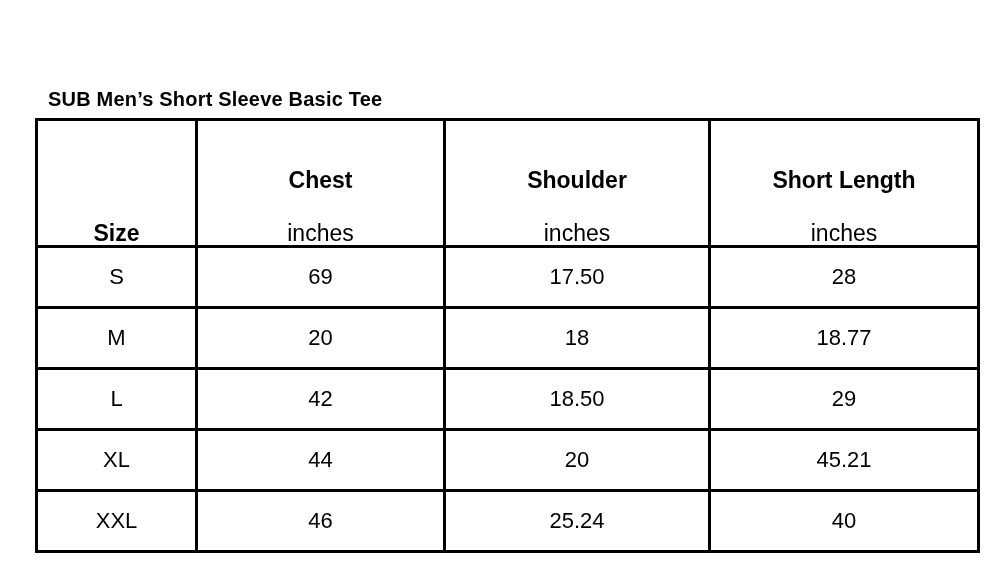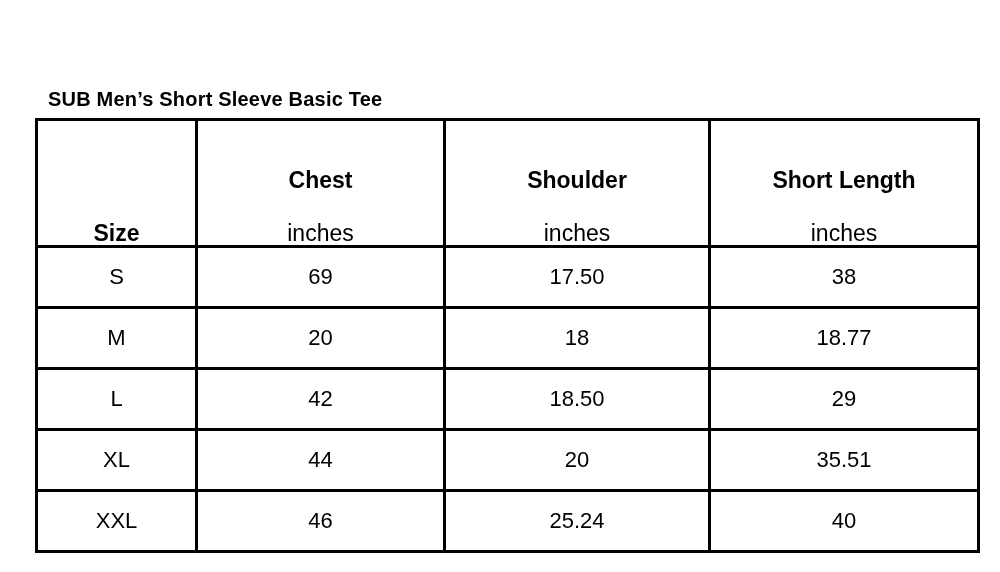--- a/index.html
+++ b/index.html
@@ -109,39 +109,39 @@
             <span class="head-unit">inches</span>
           </div>
         </th>
       </tr>
     </thead>
     <tbody>
       <tr>
         <td class="cell-size">S</td>
         <td>69</td>
         <td>17.50</td>
-        <td>38</td>
+        <td>28</td>
       </tr>
       <tr>
         <td class="cell-size">M</td>
         <td>20</td>
         <td>18</td>
         <td>18.77</td>
       </tr>
       <tr>
         <td class="cell-size">L</td>
         <td>42</td>
         <td>18.50</td>
         <td>29</td>
       </tr>
       <tr>
         <td class="cell-size">XL</td>
         <td>44</td>
         <td>20</td>
-        <td>35.51</td>
+        <td>45.21</td>
       </tr>
       <tr>
         <td class="cell-size">XXL</td>
         <td>46</td>
         <td>25.24</td>
         <td>40</td>
       </tr>
     </tbody>
   </table>
 

